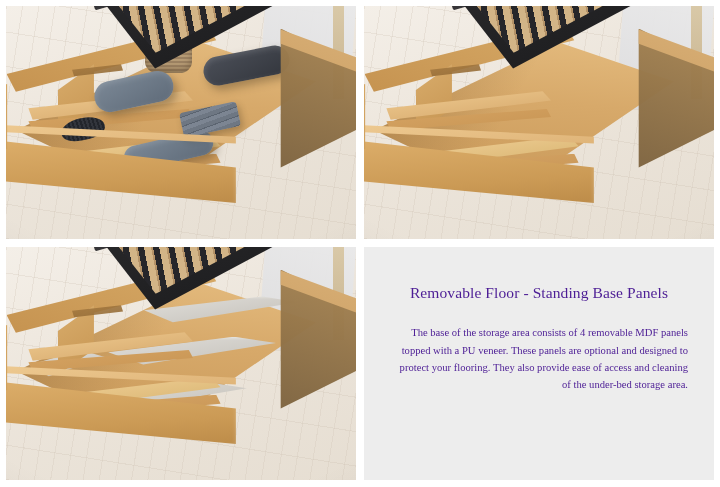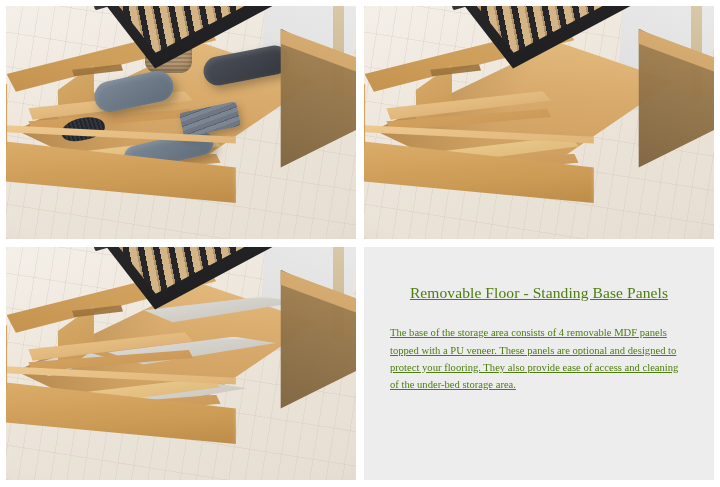--- a/index.html
+++ b/index.html
@@ -138,24 +138,24 @@
   .m4{left:9%;top:44%;width:22%;height:12%;
     clip-path:polygon(6% 56%,70% 0%,100% 26%,30% 98%);}
 
   
   .vignette{position:absolute;inset:0;pointer-events:none;
     background:radial-gradient(120% 110% at 50% 45%,rgba(0,0,0,0) 58%,rgba(0,0,0,.09) 100%);}
 
   
   .textpanel{position:absolute;inset:0;background:#ededed;
     display:flex;flex-direction:column;align-items:center;
-    padding:36px 26px 24px;box-sizing:border-box;color:#4d7c0f;text-decoration:underline;}
+    padding:36px 26px 24px;box-sizing:border-box;color:#4c1d95;}
   .panel-title{font-size:15.5px;font-weight:400;letter-spacing:.1px;
     text-align:center;line-height:1.25;margin:0 0 22px;white-space:nowrap;}
-  .panel-para{font-size:10.6px;line-height:1.62;text-align:left;
+  .panel-para{font-size:10.6px;line-height:1.62;text-align:right;
     margin:0 0 13px;max-width:300px;}
 </style>
 </head>
 <body>
 
 <div class="sheet">
 
   <div class="cell" id="cell-tl">
     <div class="photo">
       <div class="floor"></div>

